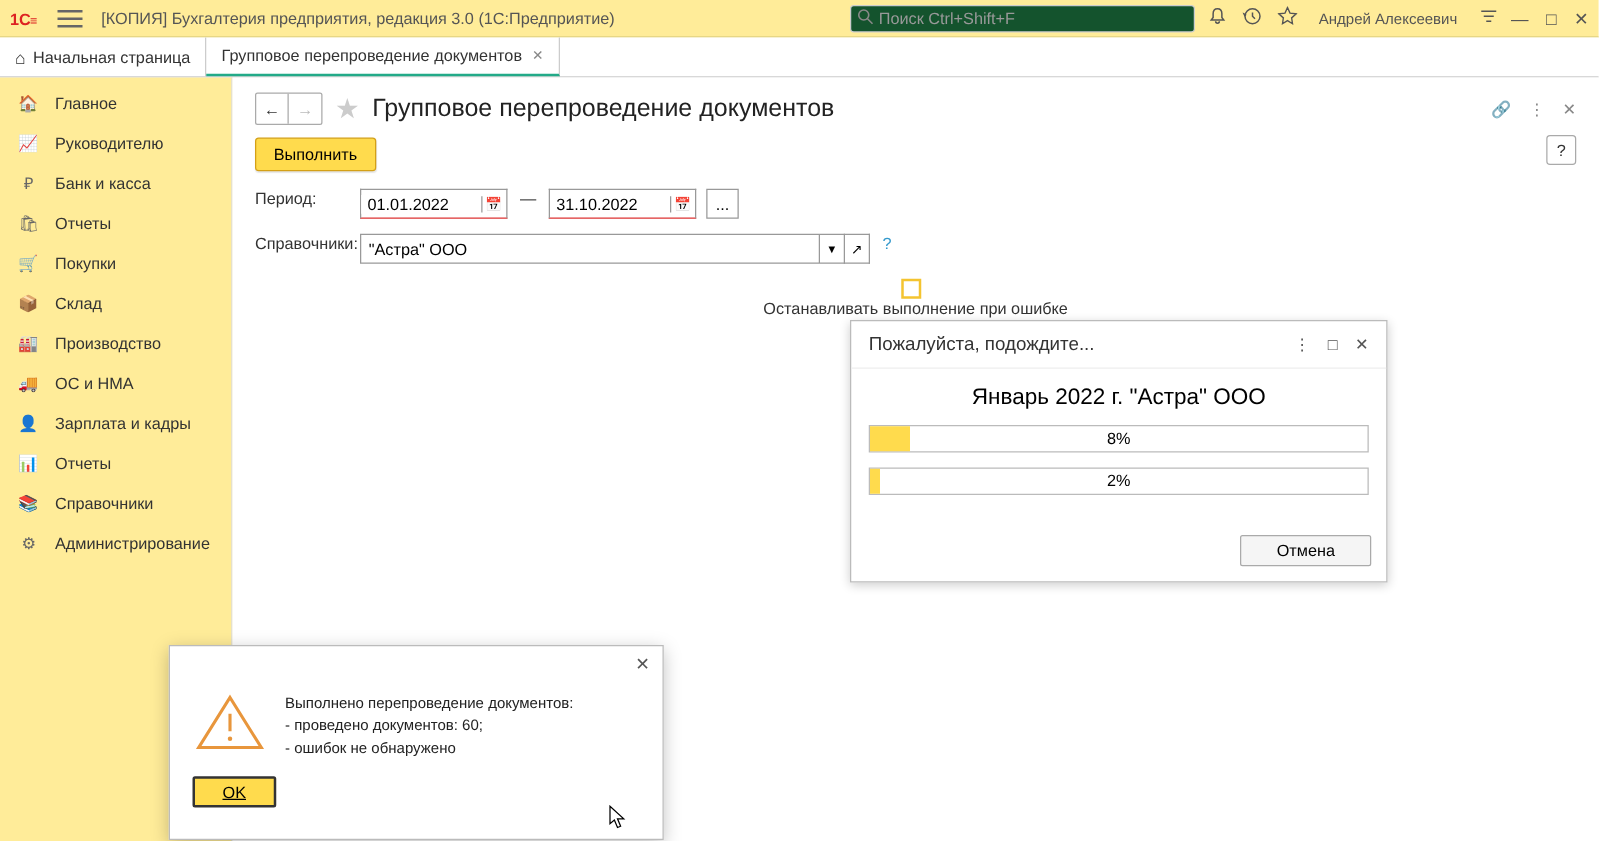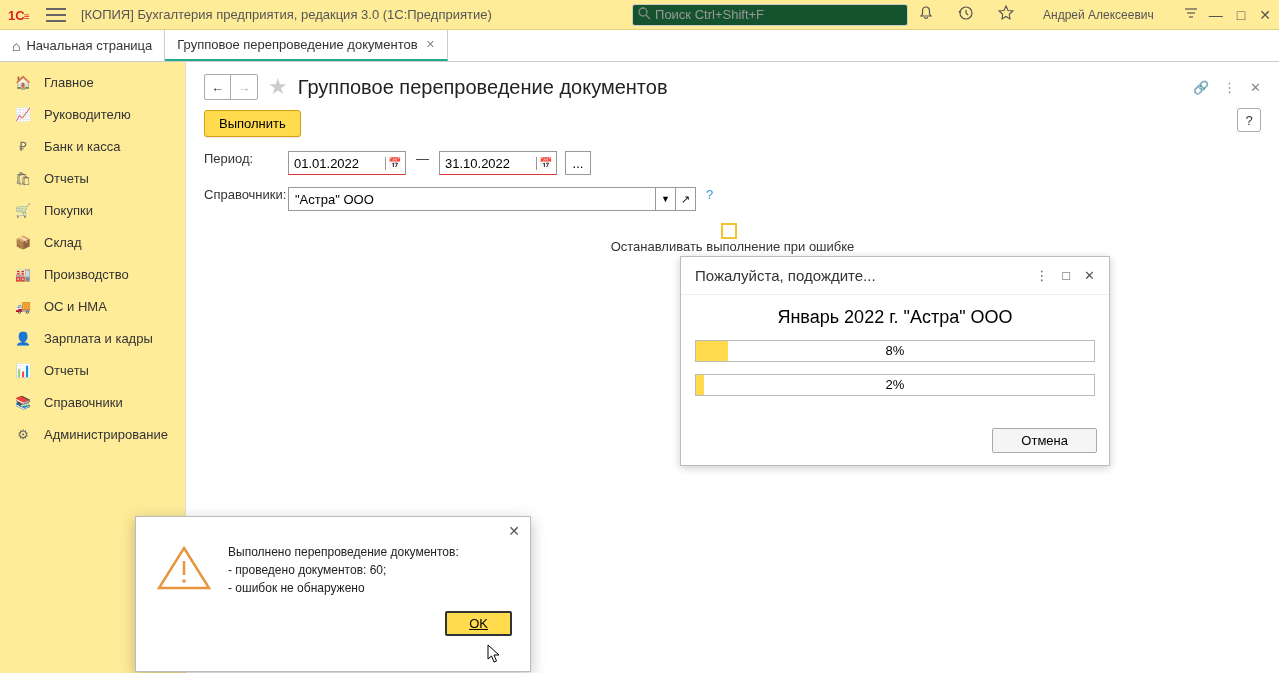--- a/index.html
+++ b/index.html
@@ -6,21 +6,21 @@
 body { background: #fff; width: 1279px; height: 673px; overflow: hidden; position: relative; font-size: 13px; }
 
 
 .titlebar { height: 30px; background: #ffec99; display: flex; align-items: center; padding: 0 8px; border-bottom: 1px solid #e0d080; }
 .logo { width: 28px; height: 20px; display: flex; align-items: center; color: #d22; font-weight: bold; font-size: 14px; }
 .hamburger { width: 20px; height: 14px; margin: 0 10px; cursor: pointer; display: flex; flex-direction: column; justify-content: space-between; }
 .hamburger span { height: 2px; background: #666; }
 .title-text { color: #555; font-size: 13px; flex: 0 0 auto; margin-left: 5px; }
 .search-box { margin-left: auto; width: 276px; height: 22px; background: #14532d; border: 1px solid #ccc; border-radius: 3px; display: flex; align-items: center; padding: 0 5px; color: #999; }
 .search-box .sicon { margin-right: 4px; color: #999; }
-.title-icons { display: flex; align-items: center; margin-left: 10px; gap: 24px; color: #555; }
+.title-icons { display: flex; align-items: center; margin-left: 10px; gap: 12px; color: #555; }
 .title-icons span { cursor: pointer; }
 .user-name { color: #555; font-size: 12px; margin: 0 5px; }
 .win-controls { display: flex; gap: 14px; margin-left: 10px; color: #555; }
 .win-controls span { cursor: pointer; font-size: 14px; }
 
 
 .tabbar { height: 32px; background: #fff; border-bottom: 1px solid #ccc; display: flex; align-items: stretch; }
 .tab { display: flex; align-items: center; padding: 0 12px; border-right: 1px solid #ccc; font-size: 13px; cursor: pointer; color: #333; }
 .tab .home-icon { margin-right: 6px; font-size: 14px; }
 .tab.active { border-bottom: 2px solid #2a8; position: relative; }
@@ -75,24 +75,24 @@
 .progress-bar { height: 22px; border: 1px solid #bbb; position: relative; background: #fff; margin-bottom: 12px; }
 .progress-fill { height: 100%; background: #ffdb4d; }
 .progress-text { position: absolute; width: 100%; text-align: center; top: 2px; font-size: 13px; }
 .pd-status { background: #fffde7; text-align: center; padding: 10px; font-size: 13px; margin-bottom: 24px; }
 .pd-footer { display: flex; justify-content: flex-end; padding: 8px 12px 12px; }
 .cancel-btn { border: 1px solid #aaa; background: #f5f5f5; padding: 4px 28px; cursor: pointer; border-radius: 2px; font-size: 13px; }
 
 
 .msg-dialog { position: absolute; left: 135px; top: 516px; width: 396px; height: 156px; background: #fff; border: 1px solid #bbb; box-shadow: 0 4px 14px rgba(0,0,0,0.25); }
 .msg-close { position: absolute; top: 6px; right: 10px; cursor: pointer; color: #555; font-size: 14px; }
-.msg-body { display: flex; padding: 26px 18px 10px; }
+.msg-body { display: flex; padding: 36px 18px 10px; }
 .warn-icon { width: 60px; height: 50px; margin-right: 14px; }
 .msg-text { font-size: 12px; color: #222; line-height: 1.5; }
-.msg-footer { display: flex; justify-content: flex-end; padding: 4px 18px 12px; text-decoration: underline; }
+.msg-footer { display: flex; justify-content: flex-start; padding: 4px 18px 12px; text-decoration: underline; }
 .ok-btn { background: #ffdb4d; border: 2px solid #333; padding: 3px 22px; cursor: pointer; border-radius: 2px; font-size: 13px; position: relative; }
 .cursor-img { position: absolute; left: 487px; top: 644px; font-size: 16px; pointer-events: none; z-index: 100; }
 </style>
 </head>
 <body>
 
 <div class="titlebar">
   <div class="logo">
       <svg width="26" height="16" viewBox="0 0 26 16">
         <text x="0" y="13" font-size="13" font-weight="bold" fill="#d22">1С</text>

